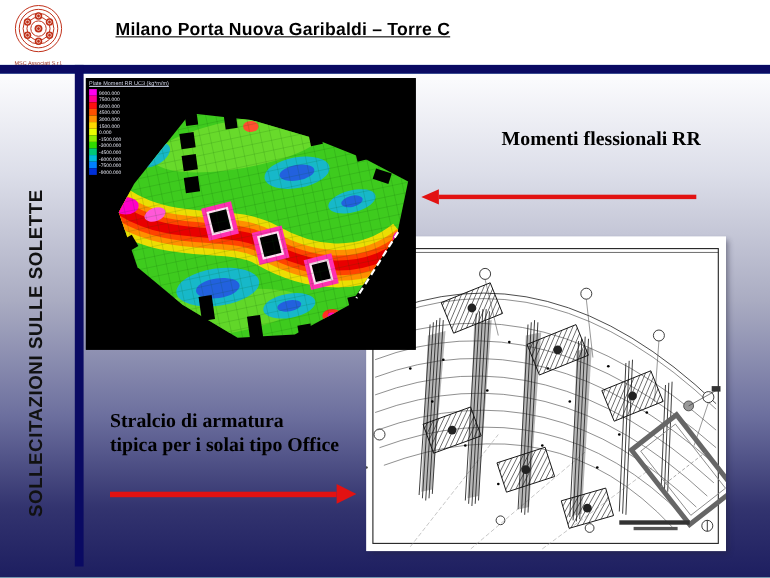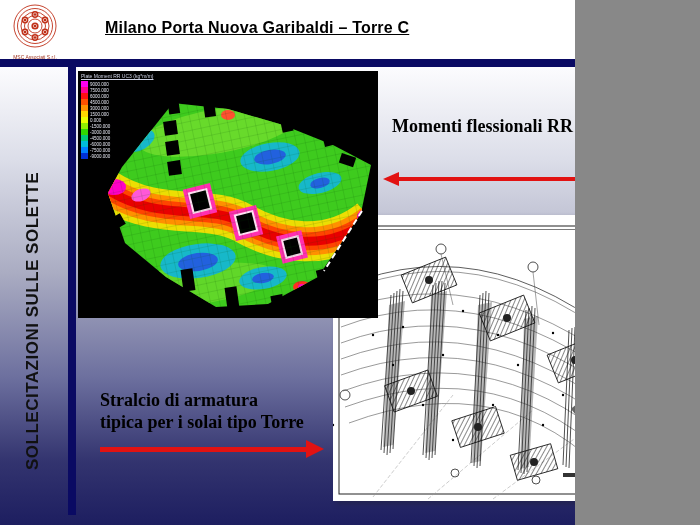--- a/index.html
+++ b/index.html
@@ -1,17 +1,17 @@
 <!DOCTYPE html>
 <html style="--accent-red: #e21212; --navy: #0a0a63;"><head>
 <meta charset="utf-8">
 <style>
   html,body{margin:0;padding:0;background:#888;}
   .slide{
-    position:relative;width:575px;height:525px;overflow:hidden;
+    position:relative;width:700px;height:525px;overflow:hidden;
     background:#7dd3fc;font-family:"Liberation Sans",sans-serif;
   }
   
   .header{position:absolute;left:0;top:0;width:700px;height:59px;background:#fff;}
   .logo-box{position:absolute;left:8px;top:3px;width:54px;height:55px;text-align:center;}
   .logo-caption{font-size:5px;color:#a03420;letter-spacing:0;white-space:nowrap;margin-top:-1px;}
   .page-title{
     position:absolute;left:105px;top:19px;font-size:16px;font-weight:bold;color:#000;
     text-decoration:underline;letter-spacing:0.2px;
   }
@@ -36,25 +36,25 @@
   .leg-row{display:flex;align-items:center;height:6px;}
   .leg-sw{display:inline-block;width:7px;height:6px;}
   .leg-lb{font-size:4.5px;color:#e6e8f2;margin-left:2px;white-space:nowrap;}
   
   .drawing{
     position:absolute;left:333px;top:215px;width:327px;height:286px;background:#fff;z-index:2;
     box-shadow:3px 3px 5px rgba(30,30,55,.45);
   }
   
   .caption-top{
-    position:absolute;left:392px;top:116px;width:245px;text-align:left;z-index:4;
+    position:absolute;left:392px;top:116px;width:245px;text-align:right;z-index:4;
     font-family:"Liberation Serif",serif;font-weight:bold;font-size:18px;color:#000;line-height:21px;
   }
   .caption-bottom{
-    position:absolute;left:100px;top:389px;width:245px;text-align:left;z-index:4;
+    position:absolute;left:100px;top:371px;width:245px;text-align:left;z-index:4;
     font-family:"Liberation Serif",serif;font-weight:bold;font-size:18px;color:#000;line-height:22px;
   }
   
   .arrow{position:absolute;display:flex;align-items:center;z-index:4;}
   .arrow .shaft{height:4px;background:var(--accent-red,#e01010);flex:1;}
   .arrow-left{left:383px;top:172px;width:250px;height:14px;}
   .arrow-left .head{
     width:0;height:0;border-top:7px solid transparent;border-bottom:7px solid transparent;
     border-right:16px solid var(--accent-red,#e01010);
   }
@@ -398,20 +398,20 @@
   <div class="caption-top">
     <div>Momenti flessionali RR</div>
   </div>
   <div class="arrow arrow-left">
     <div class="head"></div>
     <div class="shaft"></div>
   </div>
 
   <div class="caption-bottom">
     <div>Stralcio di armatura</div>
-    <div>tipica per i solai tipo Torre</div>
+    <div>tipica per i solai tipo Office</div>
   </div>
   <div class="arrow arrow-right">
     <div class="shaft"></div>
     <div class="head"></div>
   </div>
 
 </div>
 
 </body></html>

